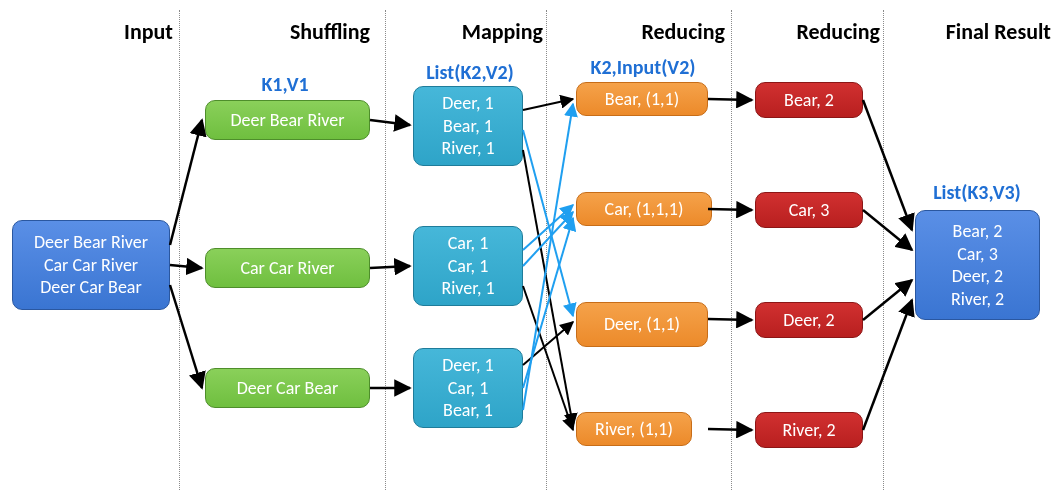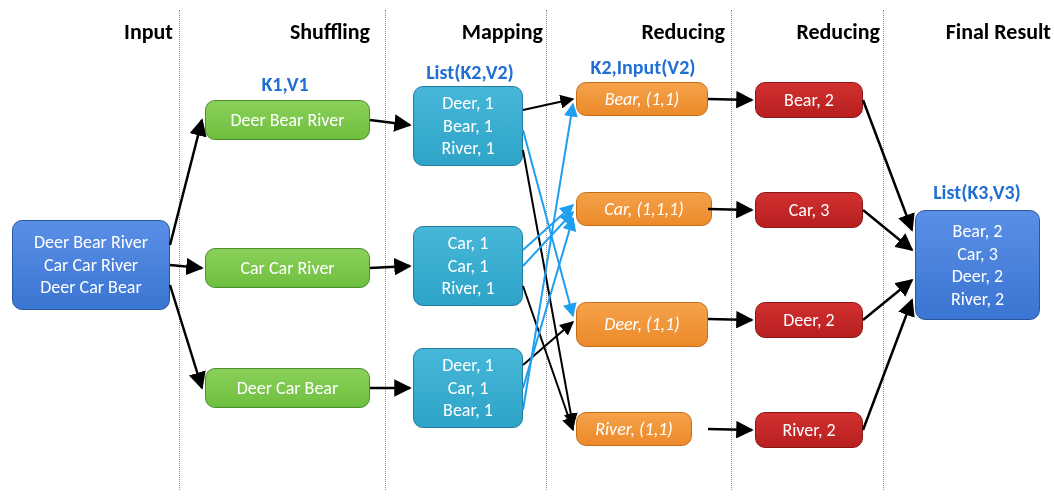--- a/index.html
+++ b/index.html
@@ -41,21 +41,21 @@
     text-align: center;
     display: flex;
     flex-direction: column;
     justify-content: center;
     line-height: 1.25;
     padding: 4px 6px;
   }
   .blue   { background: linear-gradient(#5a8fe6,#3a75d2); border:1px solid #2a57a0; }
   .green  { background: linear-gradient(#8ad05a,#6fbf3f); border:1px solid #4e8e2b; }
   .teal   { background: linear-gradient(#46b7d9,#2ea4c8); border:1px solid #1f7c9a; }
-  .orange { background: linear-gradient(#f5a24a,#ec8a2a); border:1px solid #c76d18;font-style:italic; }
+  .orange { background: linear-gradient(#f5a24a,#ec8a2a); border:1px solid #c76d18; }
   .red    { background: linear-gradient(#d13030,#b81f1f); border:1px solid #8c1616; }
   svg.wires {
     position: absolute;
     left: 0; top: 0;
     width: 1054px; height: 500px;
     pointer-events: none;
   }
 </style>
 </head>
 <body>

